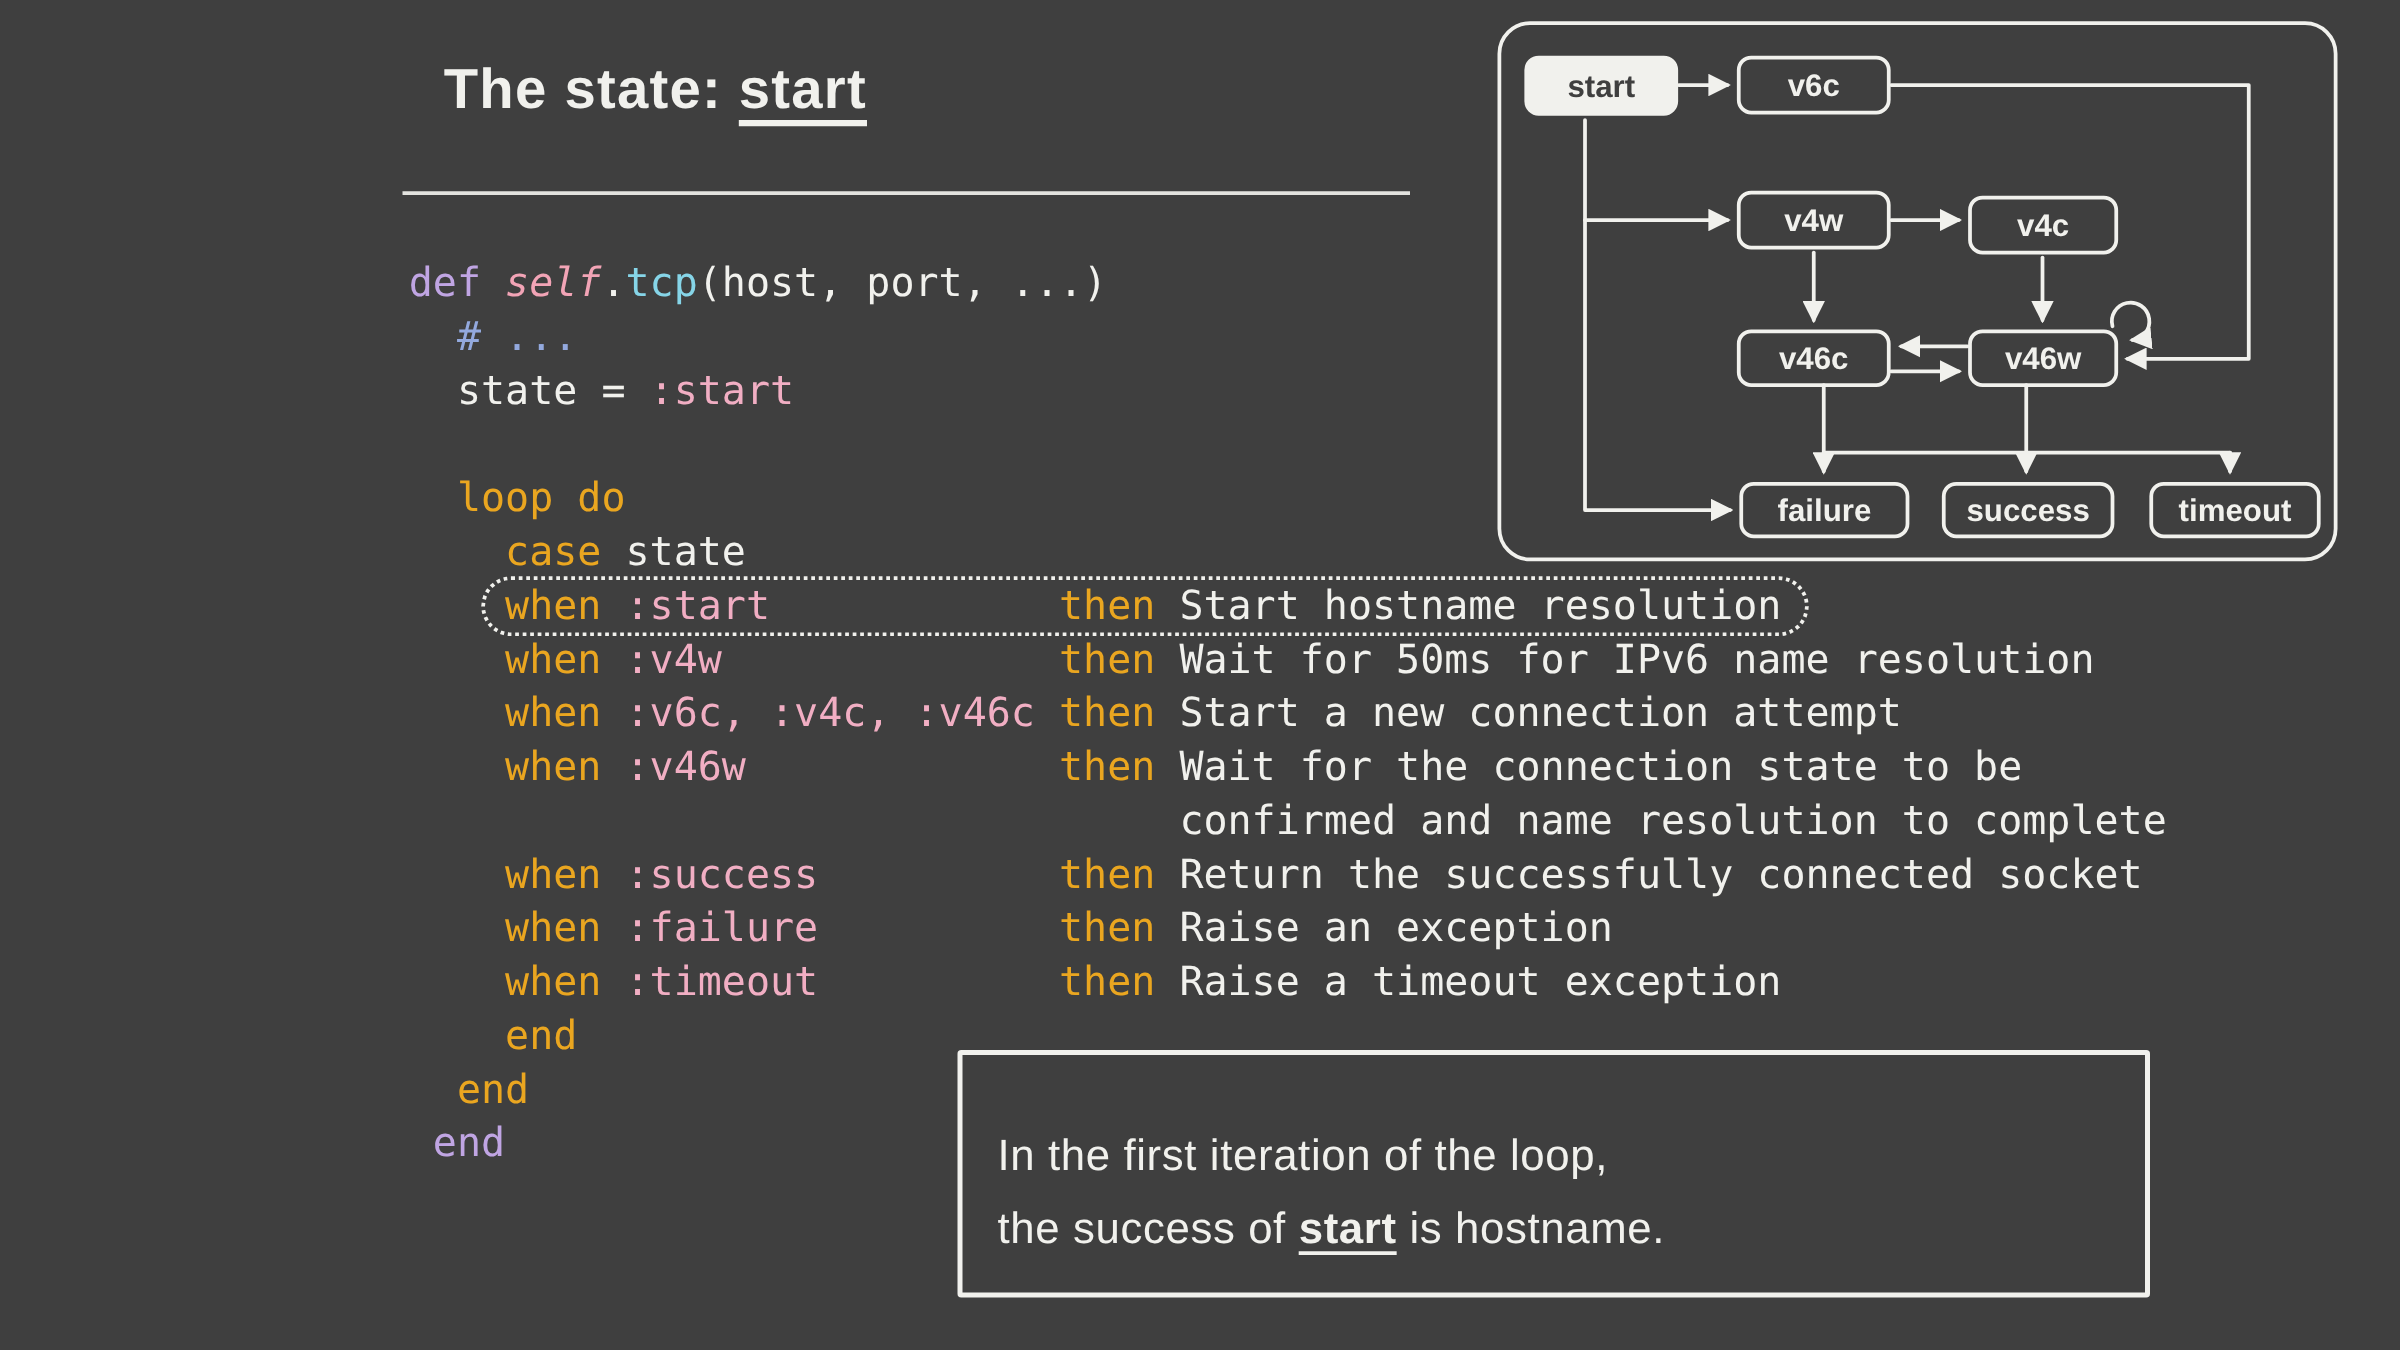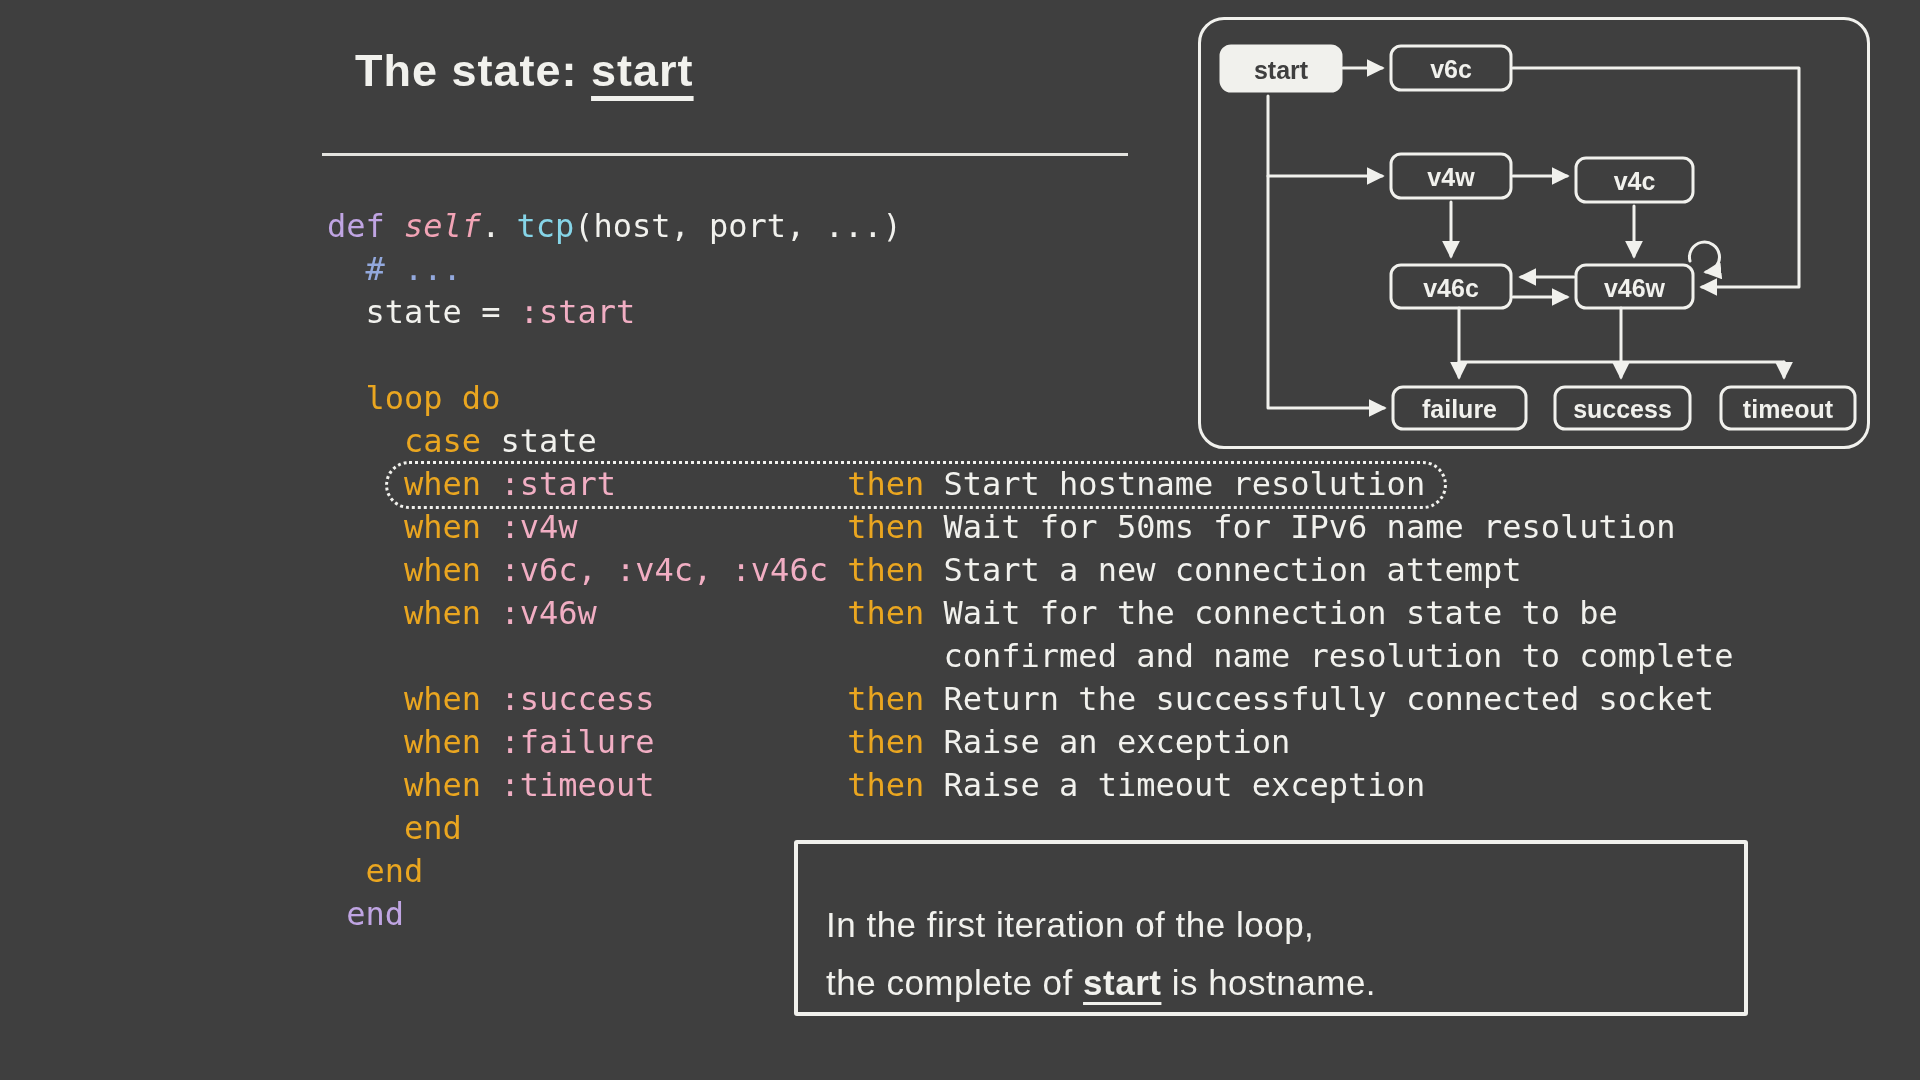--- a/index.html
+++ b/index.html
@@ -34,21 +34,21 @@
     left:327px; top:205px;
     font-family:"DejaVu Sans Mono", monospace;
     font-size:32px; line-height:43px;
     white-space:pre;
     color: var(--fg);
   }
   .tok-fg      { color: var(--fg); }
   .tok-orange  { color: var(--orange); }
   .tok-pink    { color: var(--pink); }
   .tok-purple  { color: var(--purple); }
-  .tok-cyan    { color: var(--cyan); margin-left: 16px; }
+  .tok-cyan    { color: var(--cyan); }
   .tok-salmon  { color: var(--salmon); font-style: italic; }
   .tok-comment { color: var(--comment); }
 
   
   #when-start-box {
     left:385px; top:461px; width:1062px; height:48px;
     border:3px dotted var(--fg);
     border-radius:24px;
   }
 
@@ -64,28 +64,27 @@
   .node-rect.active { fill:var(--fg); }
   .node-label {
     font-family:"Liberation Sans", sans-serif;
     font-weight:bold; font-size:25px;
     fill: var(--fg);
   }
   .node-label.active { fill: var(--bg); }
 
   
   #note-box {
-    left:766px; top:840px; width:954px; height:176px;
+    left:766px; top:840px; width:954px; height:198px;
     border:4px solid var(--fg);
     border-radius:3px;
     padding:52px 30px 0 28px;
     font-size:35px; line-height:58px;
     color: var(--fg);
     letter-spacing:.5px;
-    margin-left:28px;
   }
   #note-box .hl {
     font-weight:bold;
     text-decoration:underline;
     text-decoration-thickness:3px;
     text-underline-offset:7px;
   }
 </style>
 </head>
 <body>
@@ -138,14 +137,14 @@
         <rect x="354" y="367" width="135" height="42" rx="10" class="node-rect"></rect>
         <text x="421.5" y="389" text-anchor="middle" dominant-baseline="central" class="node-label">success</text>
         <rect x="520" y="367" width="134" height="42" rx="10" class="node-rect"></rect>
         <text x="587" y="389" text-anchor="middle" dominant-baseline="central" class="node-label">timeout</text>
       </g>
   </svg>
 </div>
 
 <div class="abs" id="note-box">
   <div>In the first iteration of the loop,</div>
-  <div><span>the complete of </span><span class="hl">start</span><span> is hostname.</span></div>
+  <div><span>the success of </span><span class="hl">start</span><span> is hostname.</span></div>
 </div>
 
 </body></html>

